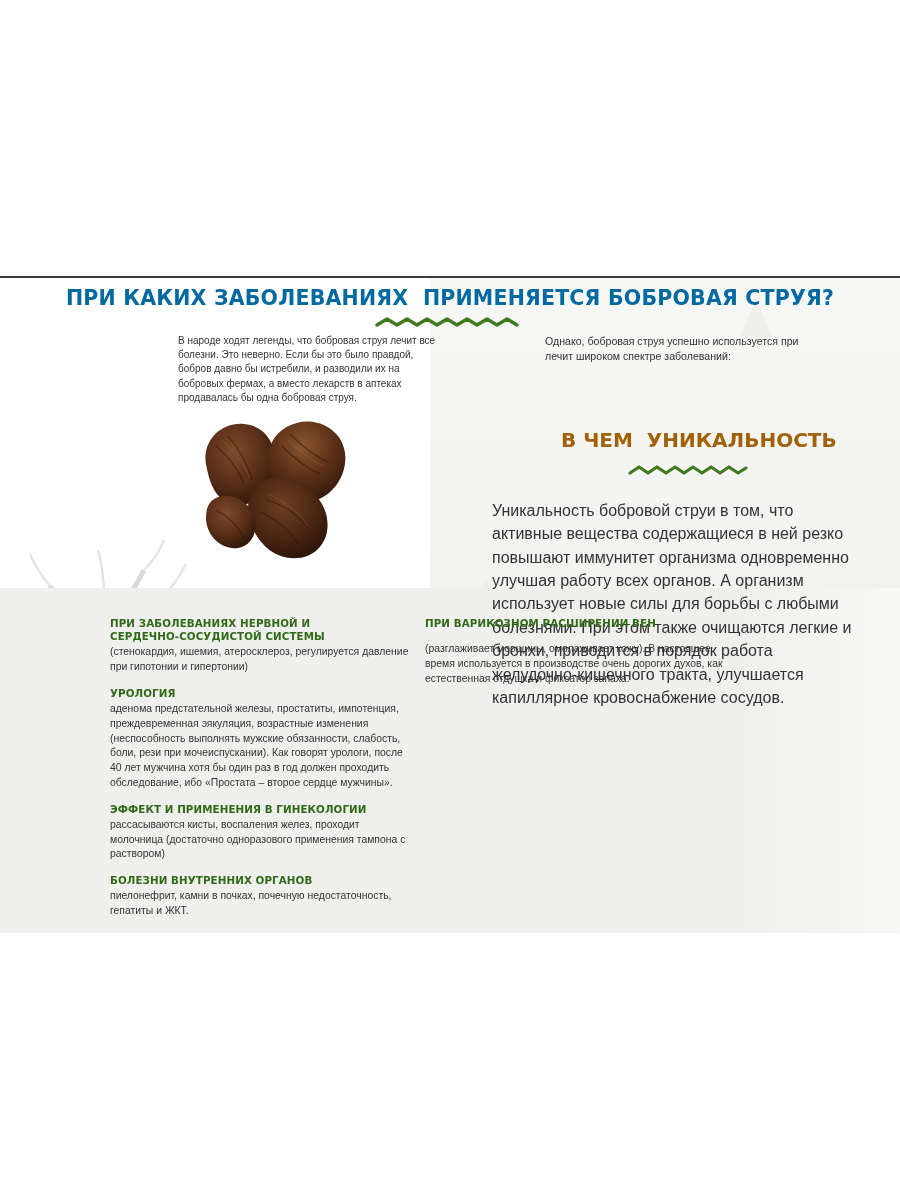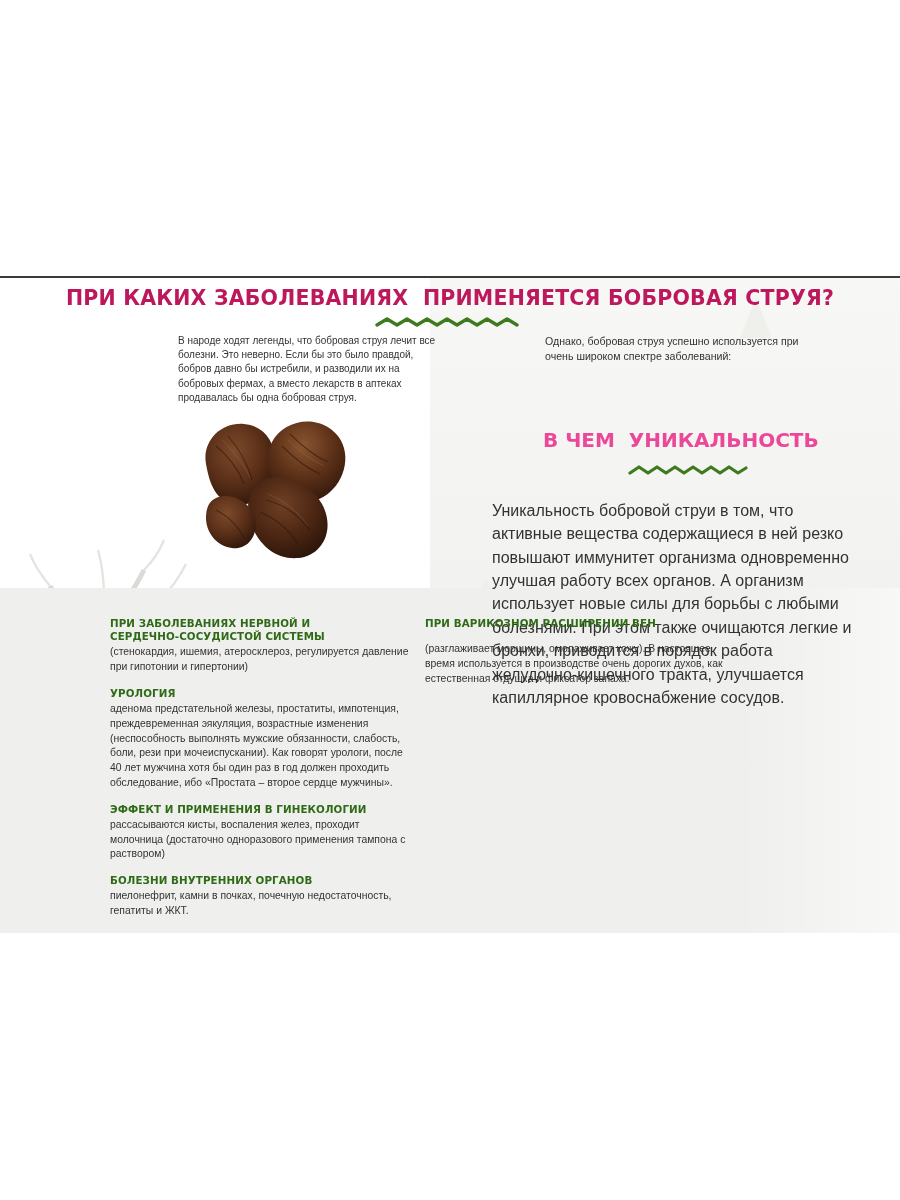--- a/index.html
+++ b/index.html
@@ -45,21 +45,21 @@
     top: 8px;
     width: 900px;
     text-align: center;
   }
   .main-title {
     display: inline-block;
     font-family: "DejaVu Sans", sans-serif;
     font-weight: bold;
     font-size: 20.5px;
     letter-spacing: 0.2px;
-    color: #be185d;
+    color: #0369a1;
     text-transform: uppercase;
     white-space: pre;
   }
 
   
   .zigzag {
     display: block;
     height: 12px;
   }
   .zz-title {
@@ -123,26 +123,26 @@
     position: absolute;
     left: 186px;
     top: 128px;
     width: 190px;
     height: 160px;
   }
 
   
   .uniq-title {
     position: absolute;
-    left: 543px;
+    left: 561px;
     top: 150px;
     font-family: "DejaVu Sans", sans-serif;
     font-weight: bold;
     font-size: 20px;
-    color: #ec4899;
+    color: #a16207;
     text-transform: uppercase;
     white-space: pre;
   }
   .zz-uniq {
     position: absolute;
     left: 628px;
     top: 186px;
     width: 120px;
   }
   .uniq-text {
@@ -237,21 +237,21 @@
 
     <div class="title-row">
       <span class="main-title">При каких заболеваниях  применяется бобровая струя?</span>
     </div>
 
     <svg class="zigzag zz-title" viewBox="0 0 150 12" preserveAspectRatio="none">
       <path d="M2 9 L12 3 L22 9 L32 3 L42 9 L52 3 L62 9 L72 3 L82 9 L92 3 L102 9 L112 3 L122 9 L132 3 L142 9" fill="none" stroke="#3f7a1e" stroke-width="3.4" stroke-linecap="round" stroke-linejoin="round"></path>
     </svg>
 
     <div class="intro-left">В народе ходят легенды, что бобровая струя лечит все болезни. Это неверно. Если бы это было правдой, бобров давно бы истребили, и разводили их на бобровых фермах, а вместо лекарств в аптеках продавалась бы одна бобровая струя.</div>
-    <div class="intro-right">Однако, бобровая струя успешно используется при очень широком спектре заболеваний:</div>
+    <div class="intro-right">Однако, бобровая струя успешно используется при лечит широком спектре заболеваний:</div>
 
     <svg class="photo" viewBox="0 0 190 160">
       <defs>
         <radialGradient id="g1" cx="42%" cy="34%" r="72%">
           <stop offset="0%" stop-color="#7d4a2b"></stop>
           <stop offset="55%" stop-color="#5a2f18"></stop>
           <stop offset="100%" stop-color="#2e1609"></stop>
         </radialGradient>
         <radialGradient id="g2" cx="46%" cy="30%" r="74%">
           <stop offset="0%" stop-color="#8a5530"></stop>

